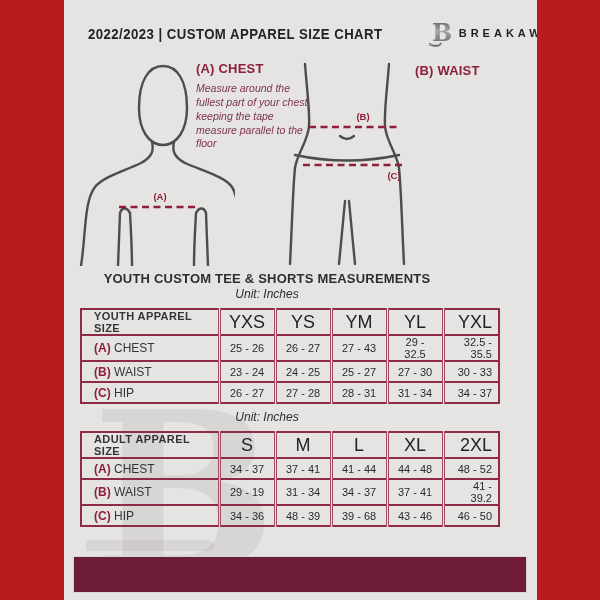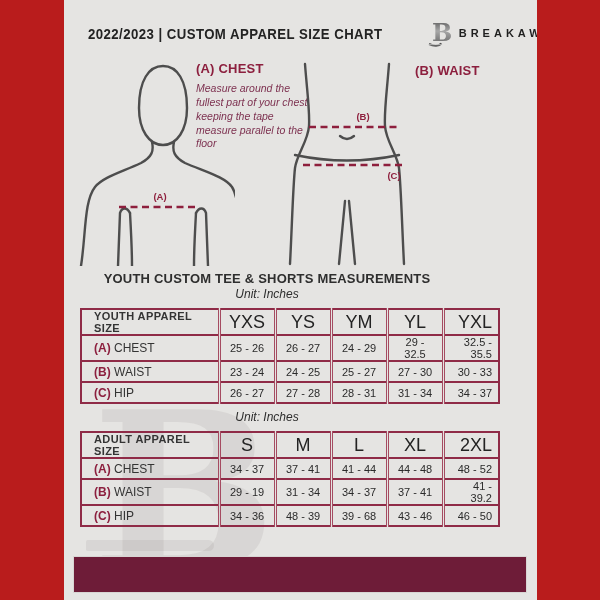--- a/index.html
+++ b/index.html
@@ -148,21 +148,21 @@
               <th>YM</th>
               <th>YL</th>
               <th>YXL</th>
             </tr>
           </thead>
           <tbody>
             <tr>
               <td class="row-label"><span class="prefix">(A)</span> CHEST</td>
               <td>25 - 26</td>
               <td>26 - 27</td>
-              <td>24 - 29</td>
+              <td>27 - 43</td>
               <td>29 - 32.5</td>
               <td>32.5 - 35.5</td>
             </tr>
             <tr>
               <td class="row-label"><span class="prefix">(B)</span> WAIST</td>
               <td>23 - 24</td>
               <td>24 - 25</td>
               <td>25 - 27</td>
               <td>27 - 30</td>
               <td>30 - 33</td>

